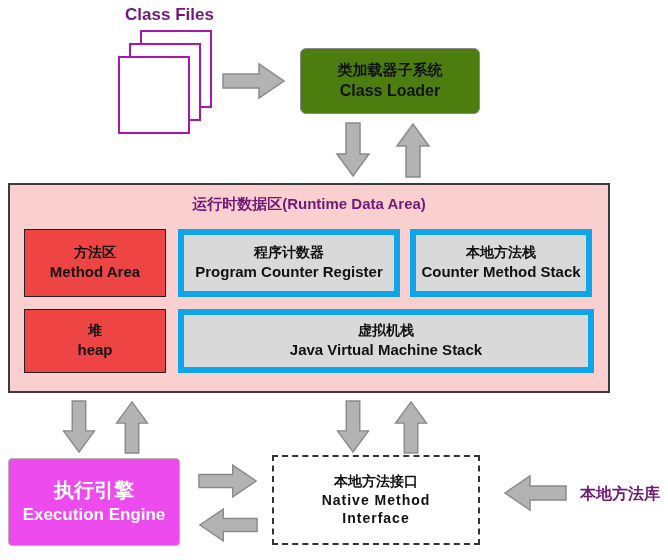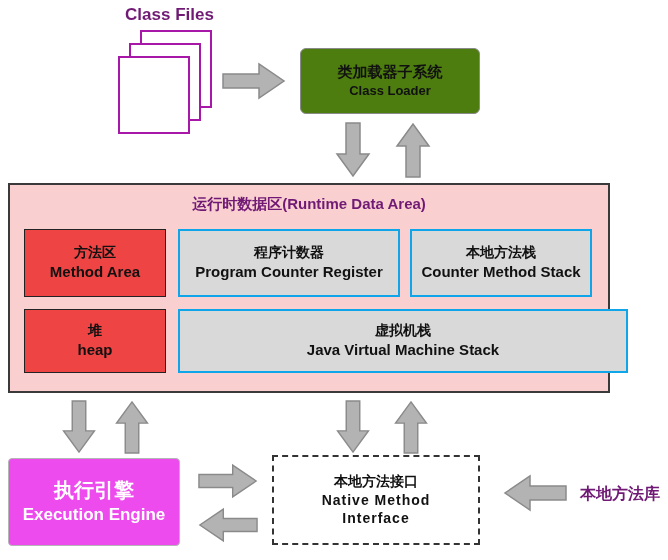--- a/index.html
+++ b/index.html
@@ -5,21 +5,21 @@
   * { margin: 0; padding: 0; box-sizing: border-box; }
   html, body { background: #ffffff; }
   body { font-family: "Liberation Sans", "DejaVu Sans", sans-serif; }
   .canvas { position: relative; width: 668px; height: 560px; background: #ffffff; overflow: hidden; }
   .abs { position: absolute; }
   .lbl { font-weight: bold; color: #701a75; }
   .box { display: flex; flex-direction: column; align-items: center; justify-content: center;
          text-align: center; font-weight: bold; color: #111111; line-height: 1.35; }
   .class-loader { background: #4d7c0f; border: 1px solid #8a8a8a; border-radius: 6px; }
   .red-box  { background: #ef4444; border: 1px solid #222222; }
-  .gray-box { background: #d9d9d9; border: 2px solid #0ea5e9; }
+  .gray-box { background: #d9d9d9; border: 6px solid #0ea5e9; }
   .runtime  { background: #f9cfcf; border: 2px solid #3a3a3a; }
   .exec-engine { background: #ee4bee; border: 1px solid #b5b5b5; border-radius: 4px; color: #ffffff; }
   .nmi { background: #ffffff; border: 2px dashed #333333; }
   .file-sq { position: absolute; width: 72px; height: 78px; background: #ffffff; border: 2px solid #a818a8; }
   .zh { font-size: 14px; }
   .en { font-size: 15px; }
   svg { display: block; }
 </style>
 </head>
 <body>
@@ -33,21 +33,21 @@
     <div class="file-sq" style="left:11px; top:13px;"></div>
     <div class="file-sq" style="left:0;    top:26px;"></div>
   </div>
 
   <svg class="abs" style="left:222px; top:61px;" width="64" height="40" viewBox="0 0 64 40">
     <polygon points="1,13 37,13 37,3 62,20 37,37 37,27 1,27" fill="#b3b3b3" stroke="#8a8a8a" stroke-width="1.5"></polygon>
   </svg>
 
   <div class="abs box class-loader" style="left:300px; top:48px; width:180px; height:66px;">
     <div class="zh" style="font-size:15px;">类加载器子系统</div>
-    <div class="en" style="font-size:13px;">Class Loader</div>
+    <div class="en" style="font-size:16px;">Class Loader</div>
   </div>
 
   <svg class="abs" style="left:334px; top:122px;" width="38" height="56" viewBox="0 0 38 56">
     <polygon points="12,1 12,32 3,32 19,54 35,32 26,32 26,1" fill="#b3b3b3" stroke="#8a8a8a" stroke-width="1.5"></polygon>
   </svg>
   <svg class="abs" style="left:394px; top:122px;" width="38" height="56" viewBox="0 0 38 56">
     <polygon points="12,55 12,24 3,24 19,2 35,24 26,24 26,55" fill="#b3b3b3" stroke="#8a8a8a" stroke-width="1.5"></polygon>
   </svg>
 
   <div class="abs runtime" style="left:8px; top:183px; width:602px; height:210px;">
@@ -66,21 +66,21 @@
     <div class="abs box gray-box" style="left:400px; top:44px; width:182px; height:68px;">
       <div class="zh">本地方法栈</div>
       <div class="en">Counter Method Stack</div>
     </div>
 
     <div class="abs box red-box" style="left:14px; top:124px; width:142px; height:64px;">
       <div class="zh">堆</div>
       <div class="en">heap</div>
     </div>
 
-    <div class="abs box gray-box" style="left:168px; top:124px; width:450px; height:64px;">
+    <div class="abs box gray-box" style="left:168px; top:124px; width:416px; height:64px;">
       <div class="zh">虚拟机栈</div>
       <div class="en">Java Virtual Machine Stack</div>
     </div>
   </div>
 
   <svg class="abs" style="left:60px; top:400px;" width="38" height="54" viewBox="0 0 38 56">
     <polygon points="12,1 12,32 3,32 19,54 35,32 26,32 26,1" fill="#b3b3b3" stroke="#8a8a8a" stroke-width="1.5"></polygon>
   </svg>
   <svg class="abs" style="left:113px; top:400px;" width="38" height="54" viewBox="0 0 38 56">
     <polygon points="12,55 12,24 3,24 19,2 35,24 26,24 26,55" fill="#b3b3b3" stroke="#8a8a8a" stroke-width="1.5"></polygon>

